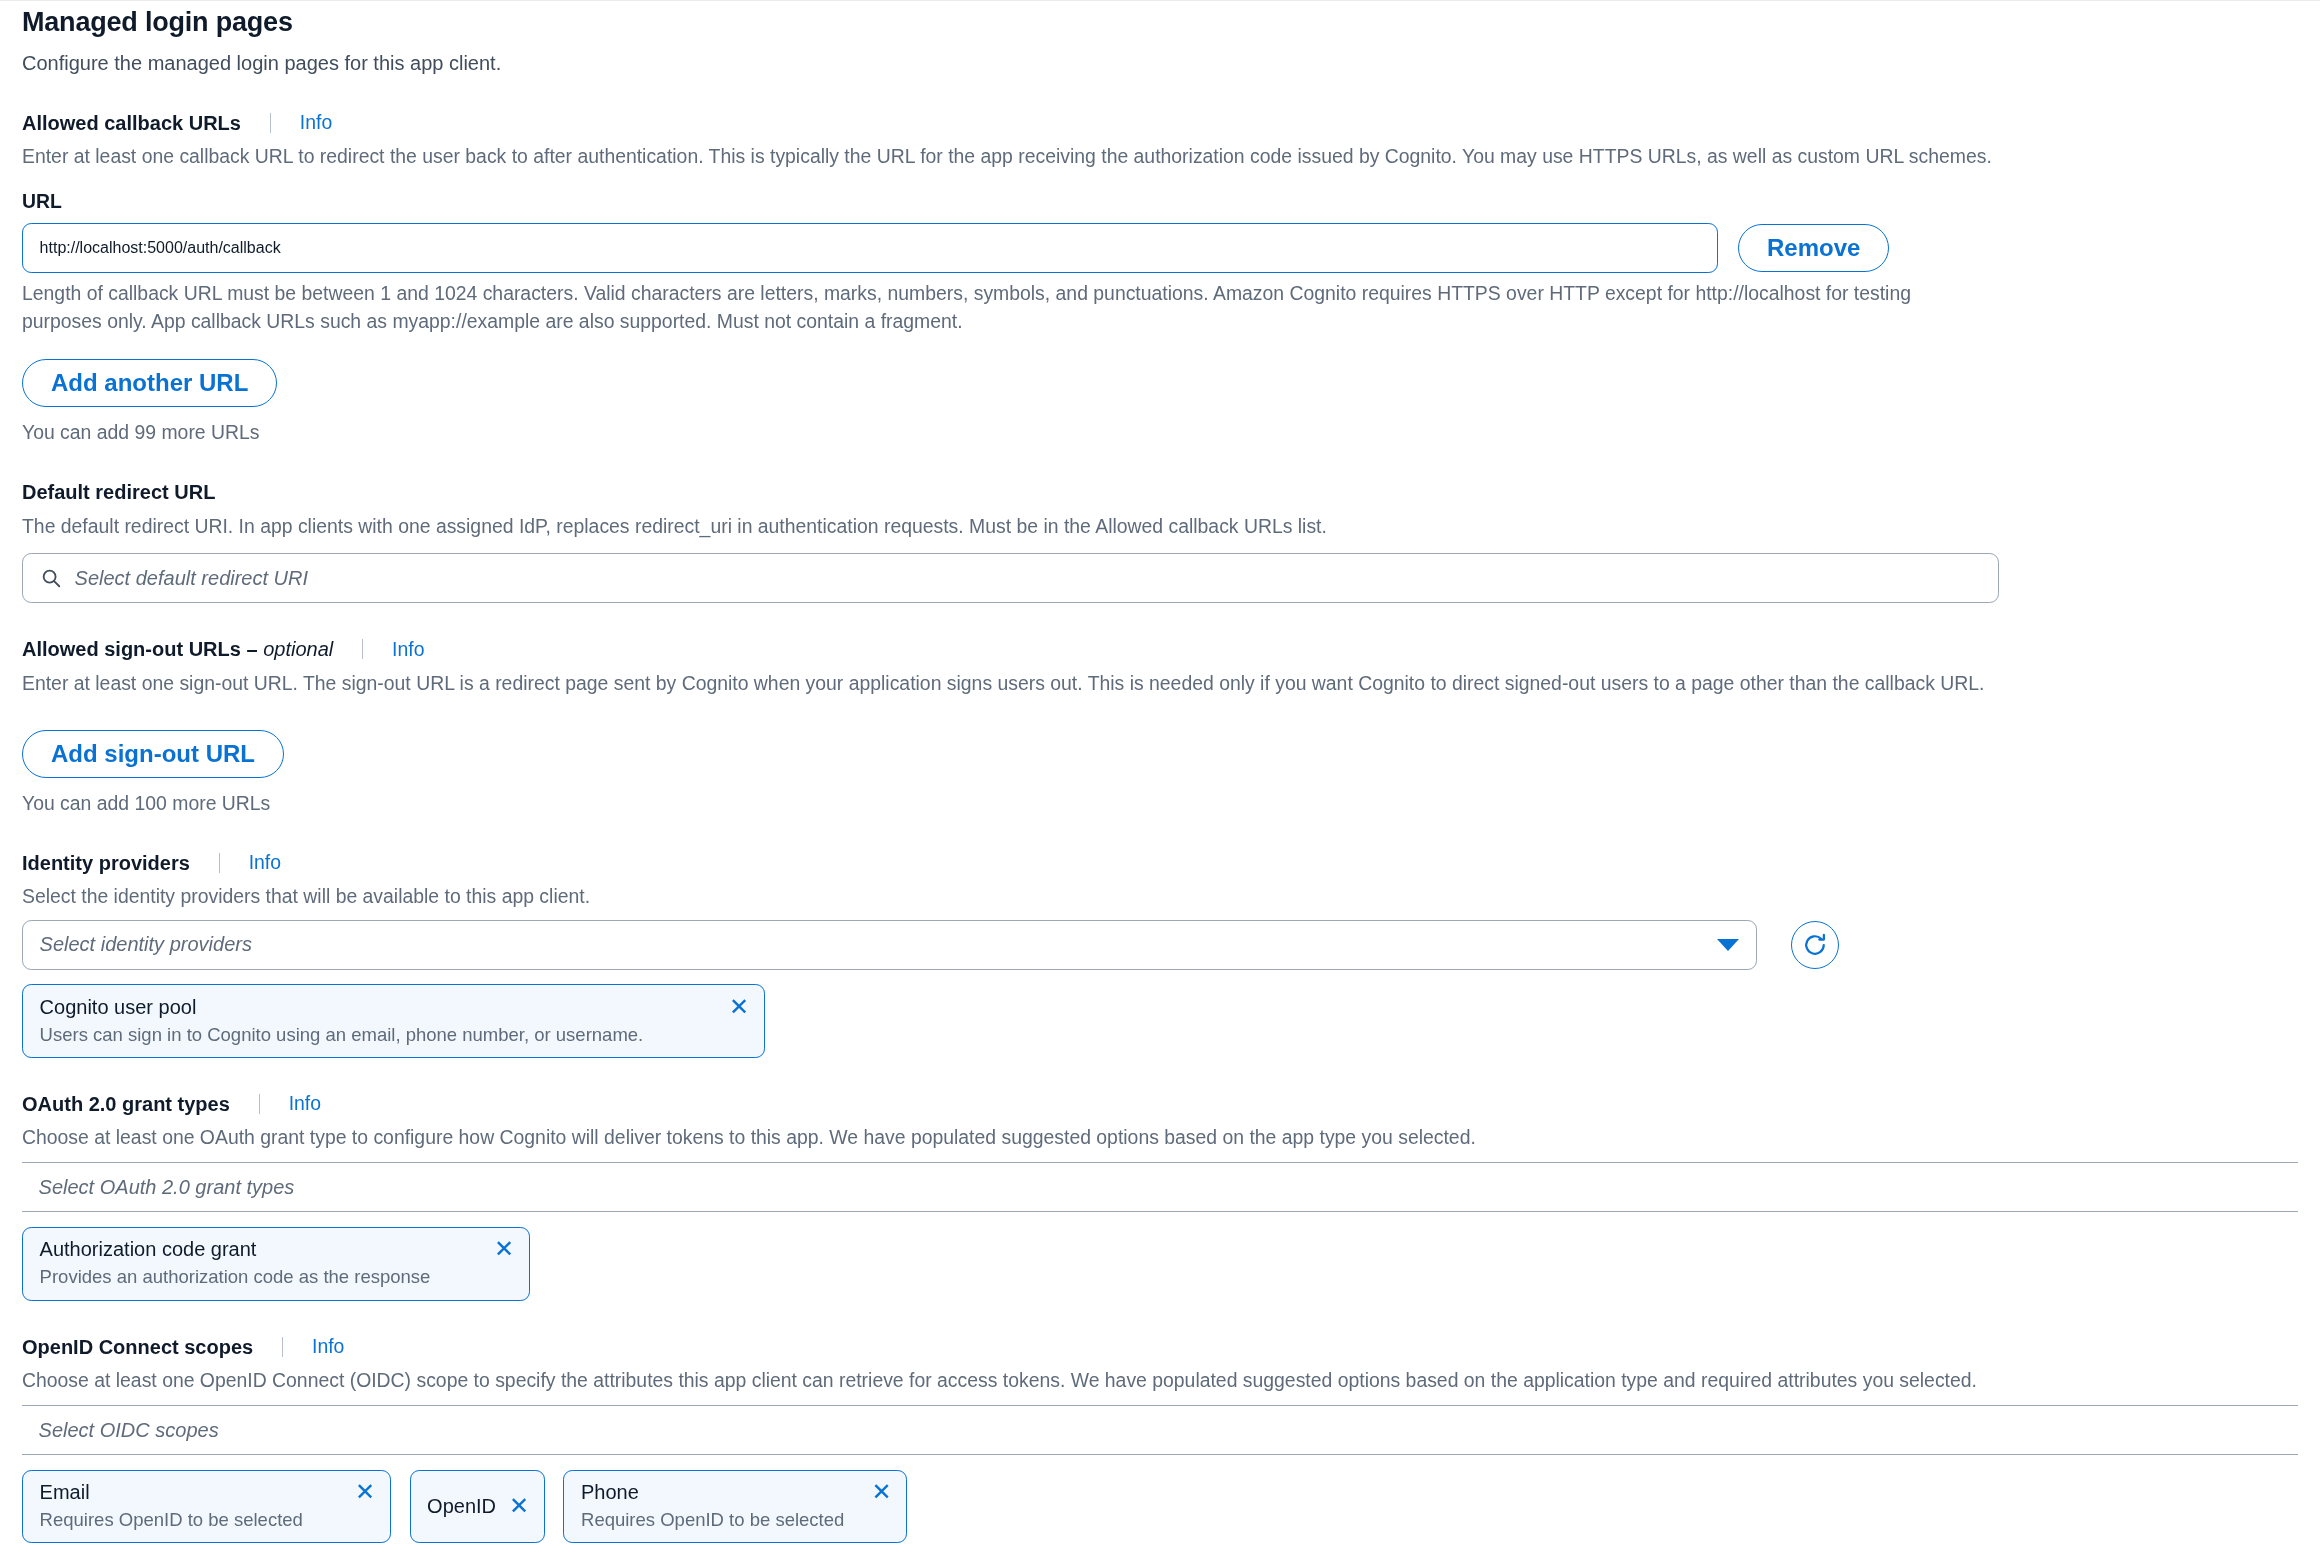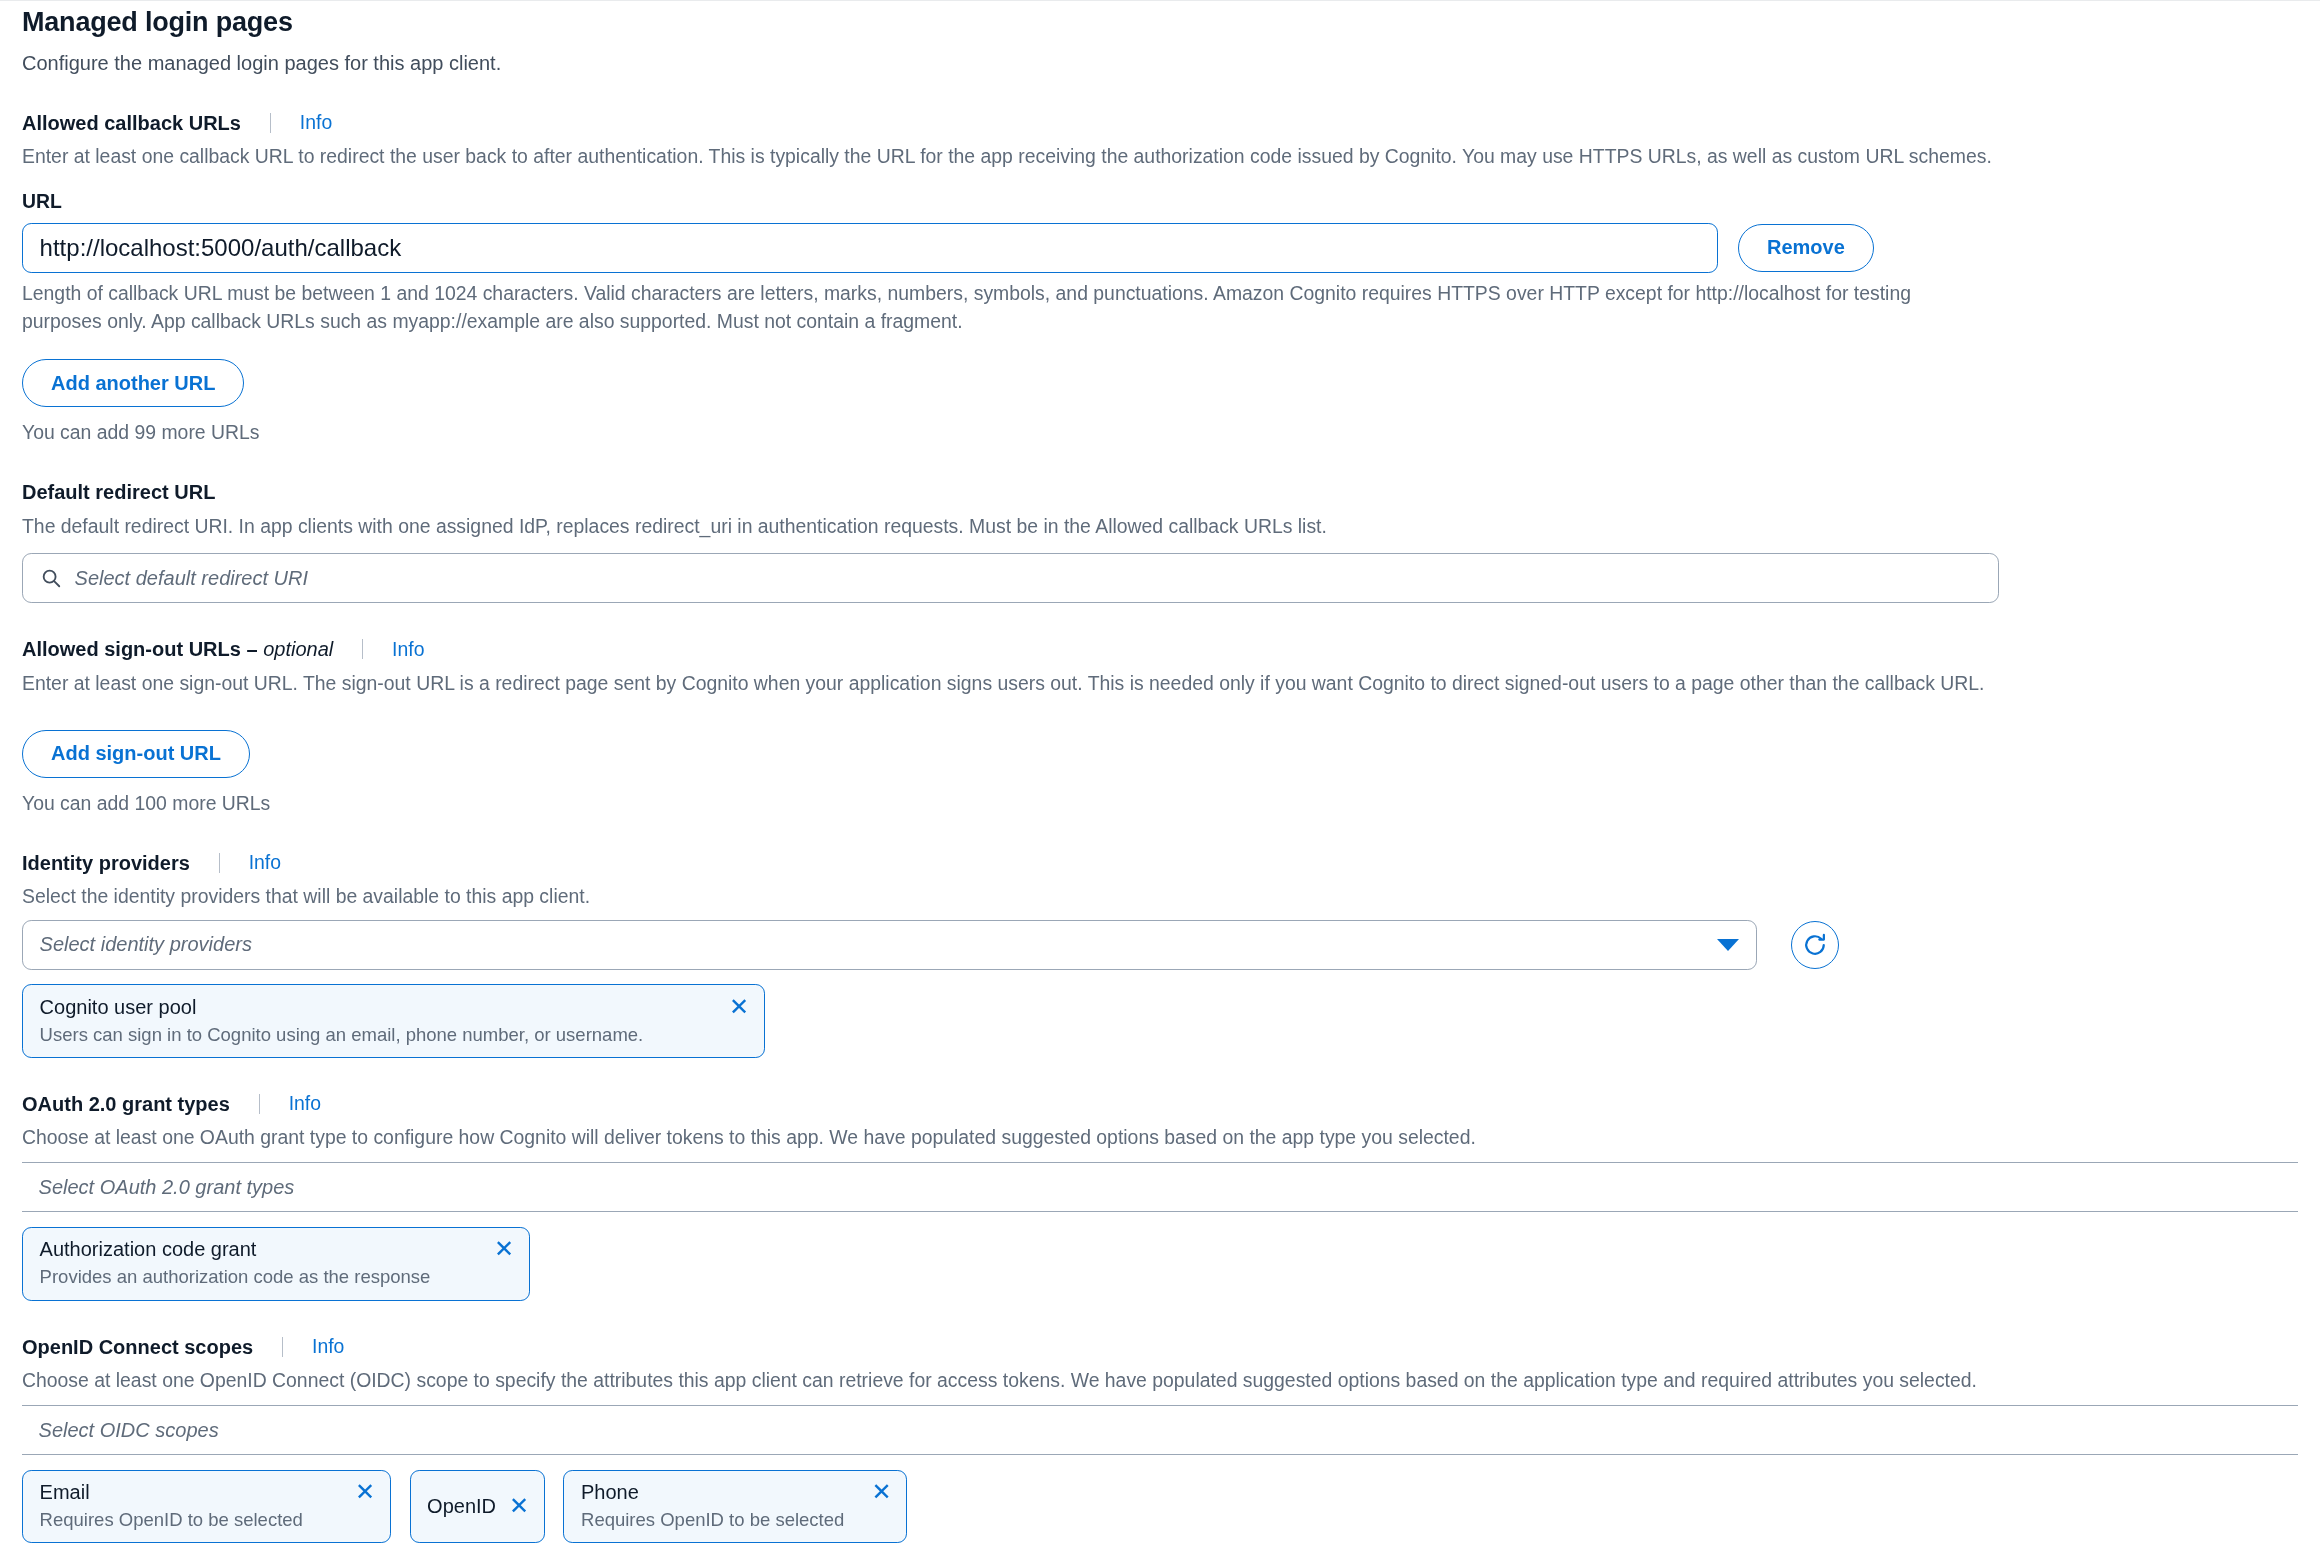--- a/index.html
+++ b/index.html
@@ -97,21 +97,21 @@
     margin-top: 9.2px;
   }
   .text-input {
     height: 50px;
     border: 1.8px solid #0972d3;
     border-radius: 9.2px;
     background: #fff;
     display: flex;
     align-items: center;
     padding: 0 16.6px;
-    font-size: 24px;
+    font-size: 16px;
     color: #0f1b2a;
     width: 1696px;
   }
   .text-input .val { line-height: 1; }
 
   .plain-input {
     height: 50px;
     border: 0.9px solid #9ba7b6;
     border-radius: 9.2px;
     background: #fff;
@@ -124,21 +124,21 @@
   }
   .plain-input.search { width: 1977px; gap: 13px; }
   .plain-input.full { width: 2276px; border-radius: 0; border-left: 0; border-right: 0; }
   .plain-input.wide-select { width: 1735px; justify-content: space-between; }
 
   .btn {
     border: 1.8px solid #0972d3;
     border-radius: 26px;
     background: #fff;
     color: #0972d3;
-    font-size: 20px;
+    font-size: 24px;
     font-weight: bold;
     height: 48px;
     padding: 4px 28px;
     display: inline-flex;
     align-items: center;
     justify-content: center;
     cursor: pointer;
     white-space: nowrap;
     font-family: "Liberation Sans", sans-serif;
   }

